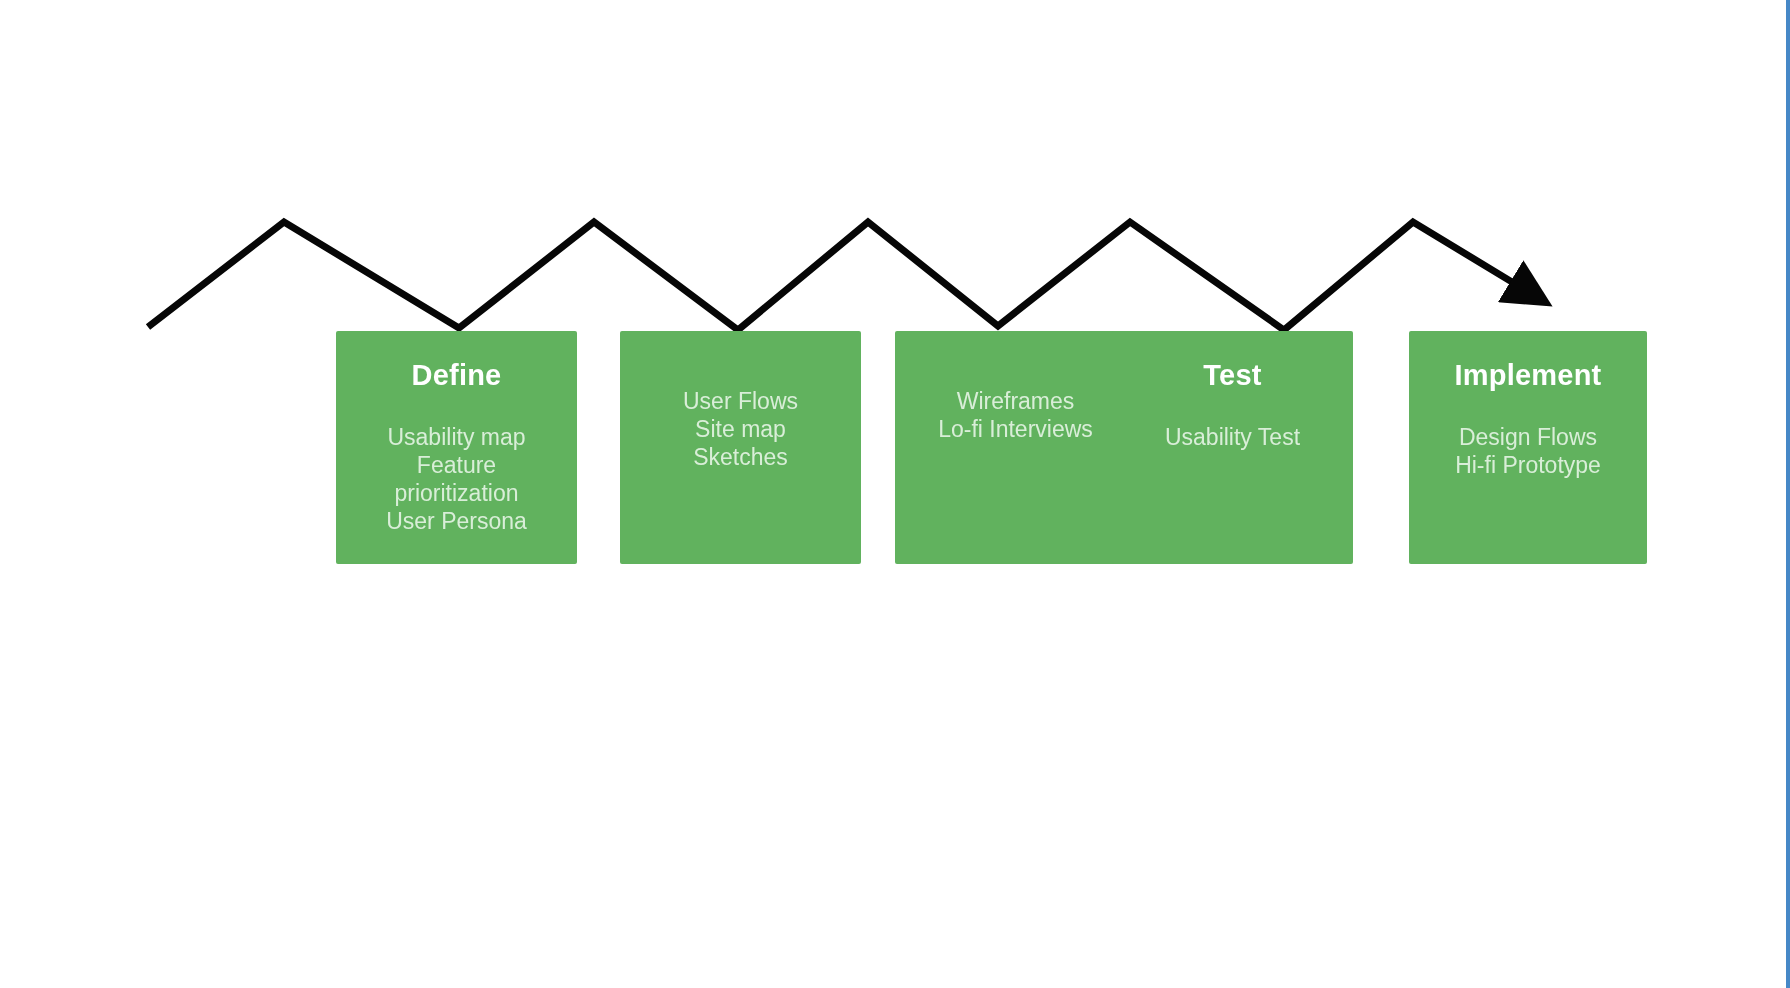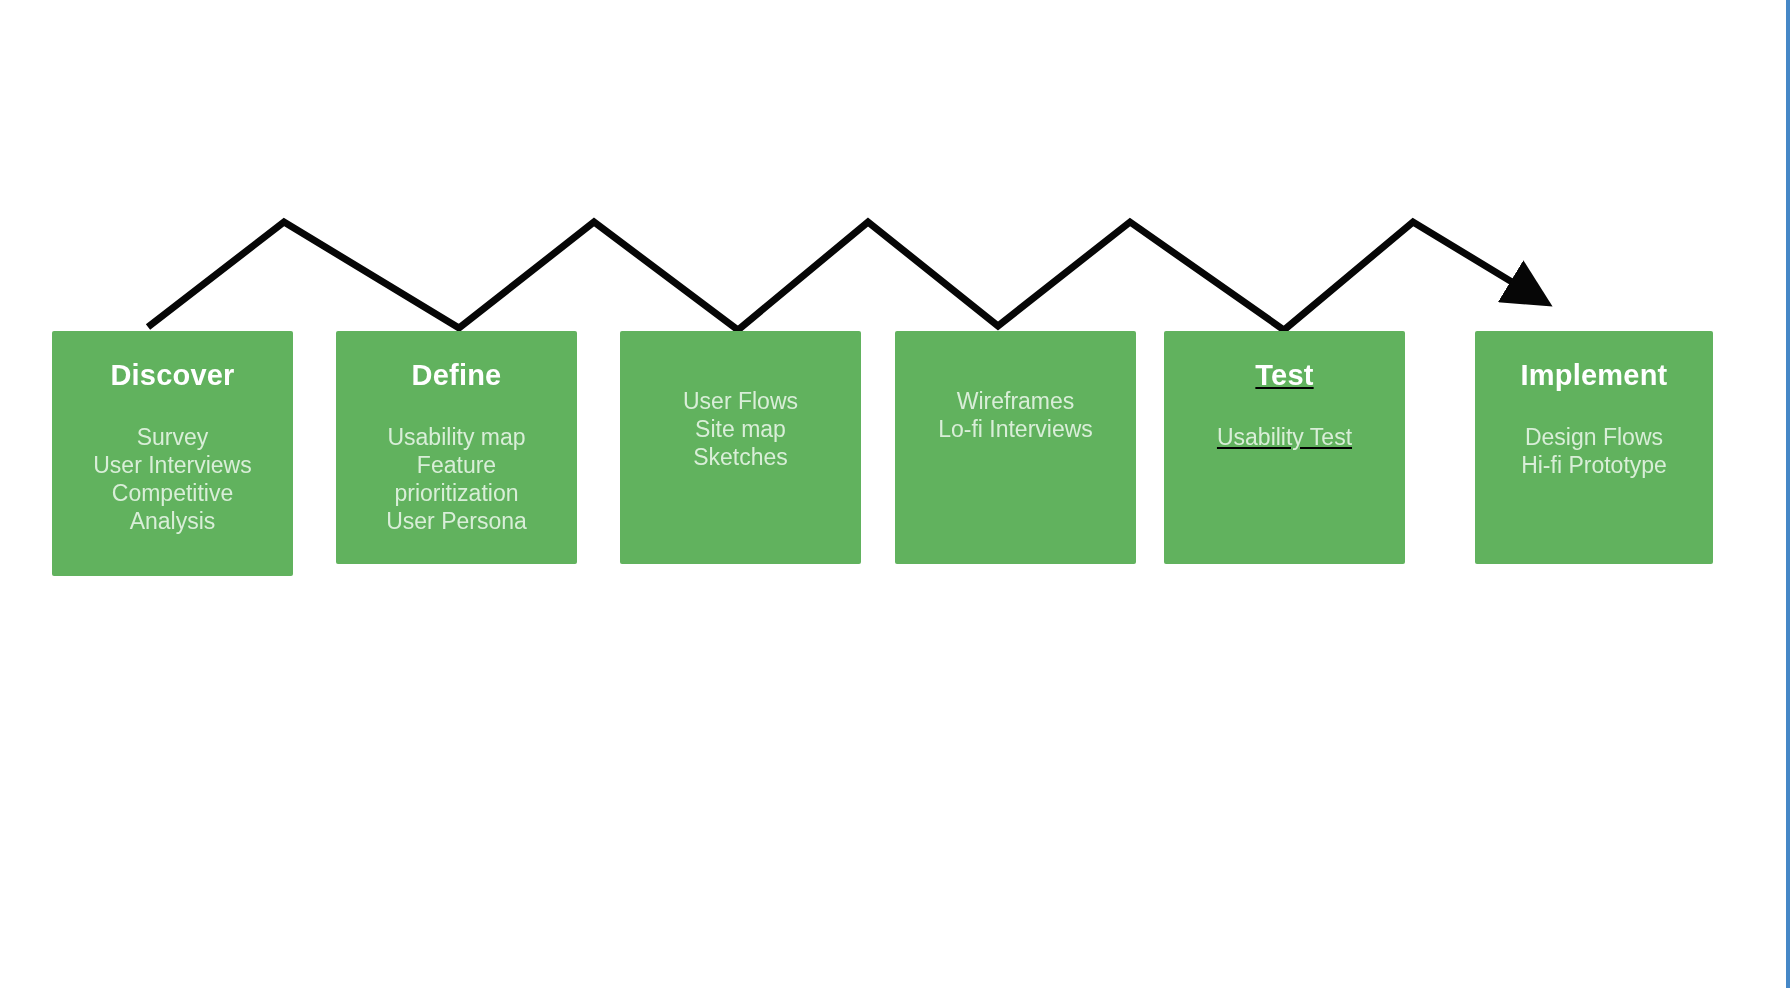--- a/index.html
+++ b/index.html
@@ -24,22 +24,22 @@
   }
   .step-box{
     position:absolute;top:331px;width:241px;height:233px;
     background:var(--box-fill);border-radius:2px;
     text-align:center;padding-top:26px;
   }
   .b0{left:52px;height:245px;}
   .b1{left:336px;}
   .b2{left:620px;}
   .b3{left:895px;}
-  .b4{left:1164px;text-decoration:underline;}
-  .b5{left:1475px;width:238px;}
+  .b4{left:1112px;}
+  .b5{left:1409px;width:238px;}
   .step-title{
     color:var(--title-color);font-weight:bold;font-size:29px;line-height:36px;
     letter-spacing:0.2px;
   }
   .step-lines{
     margin-top:30px;color:var(--body-color);font-size:23px;line-height:28px;
   }
   .right-edge{
     position:absolute;top:0;right:0;width:4px;height:988px;background:var(--right-edge);
   }
@@ -51,29 +51,20 @@
 
   <svg class="connector-svg" viewBox="0 0 1790 988" aria-hidden="true">
     <defs>
       <marker id="arrowhead" viewBox="0 0 10 10" refX="7" refY="5" markerWidth="7" markerHeight="7" orient="auto">
         <path d="M0,0 L10,5 L0,10 z" fill="#060606"></path>
       </marker>
     </defs>
     <polyline points="148,327 284,222 459,328 594,222 738,330 868,222 998,326 1130,222 1284,330 1413,222 1540,299" fill="none" stroke-width="7" stroke-linejoin="miter" stroke-linecap="butt" marker-end="url(#arrowhead)" stroke="#060606"></polyline>
   </svg>
 
-  <div class="step-box b0">
-    <div class="step-title">Discover</div>
-    <div class="step-lines">
-      <div>Survey</div>
-      <div>User Interviews</div>
-      <div>Competitive</div>
-      <div>Analysis</div>
-    </div>
-  </div>
 
   <div class="step-box b1">
     <div class="step-title">Define</div>
     <div class="step-lines">
       <div>Usability map</div>
       <div>Feature</div>
       <div>prioritization</div>
       <div>User Persona</div>
     </div>
   </div>

